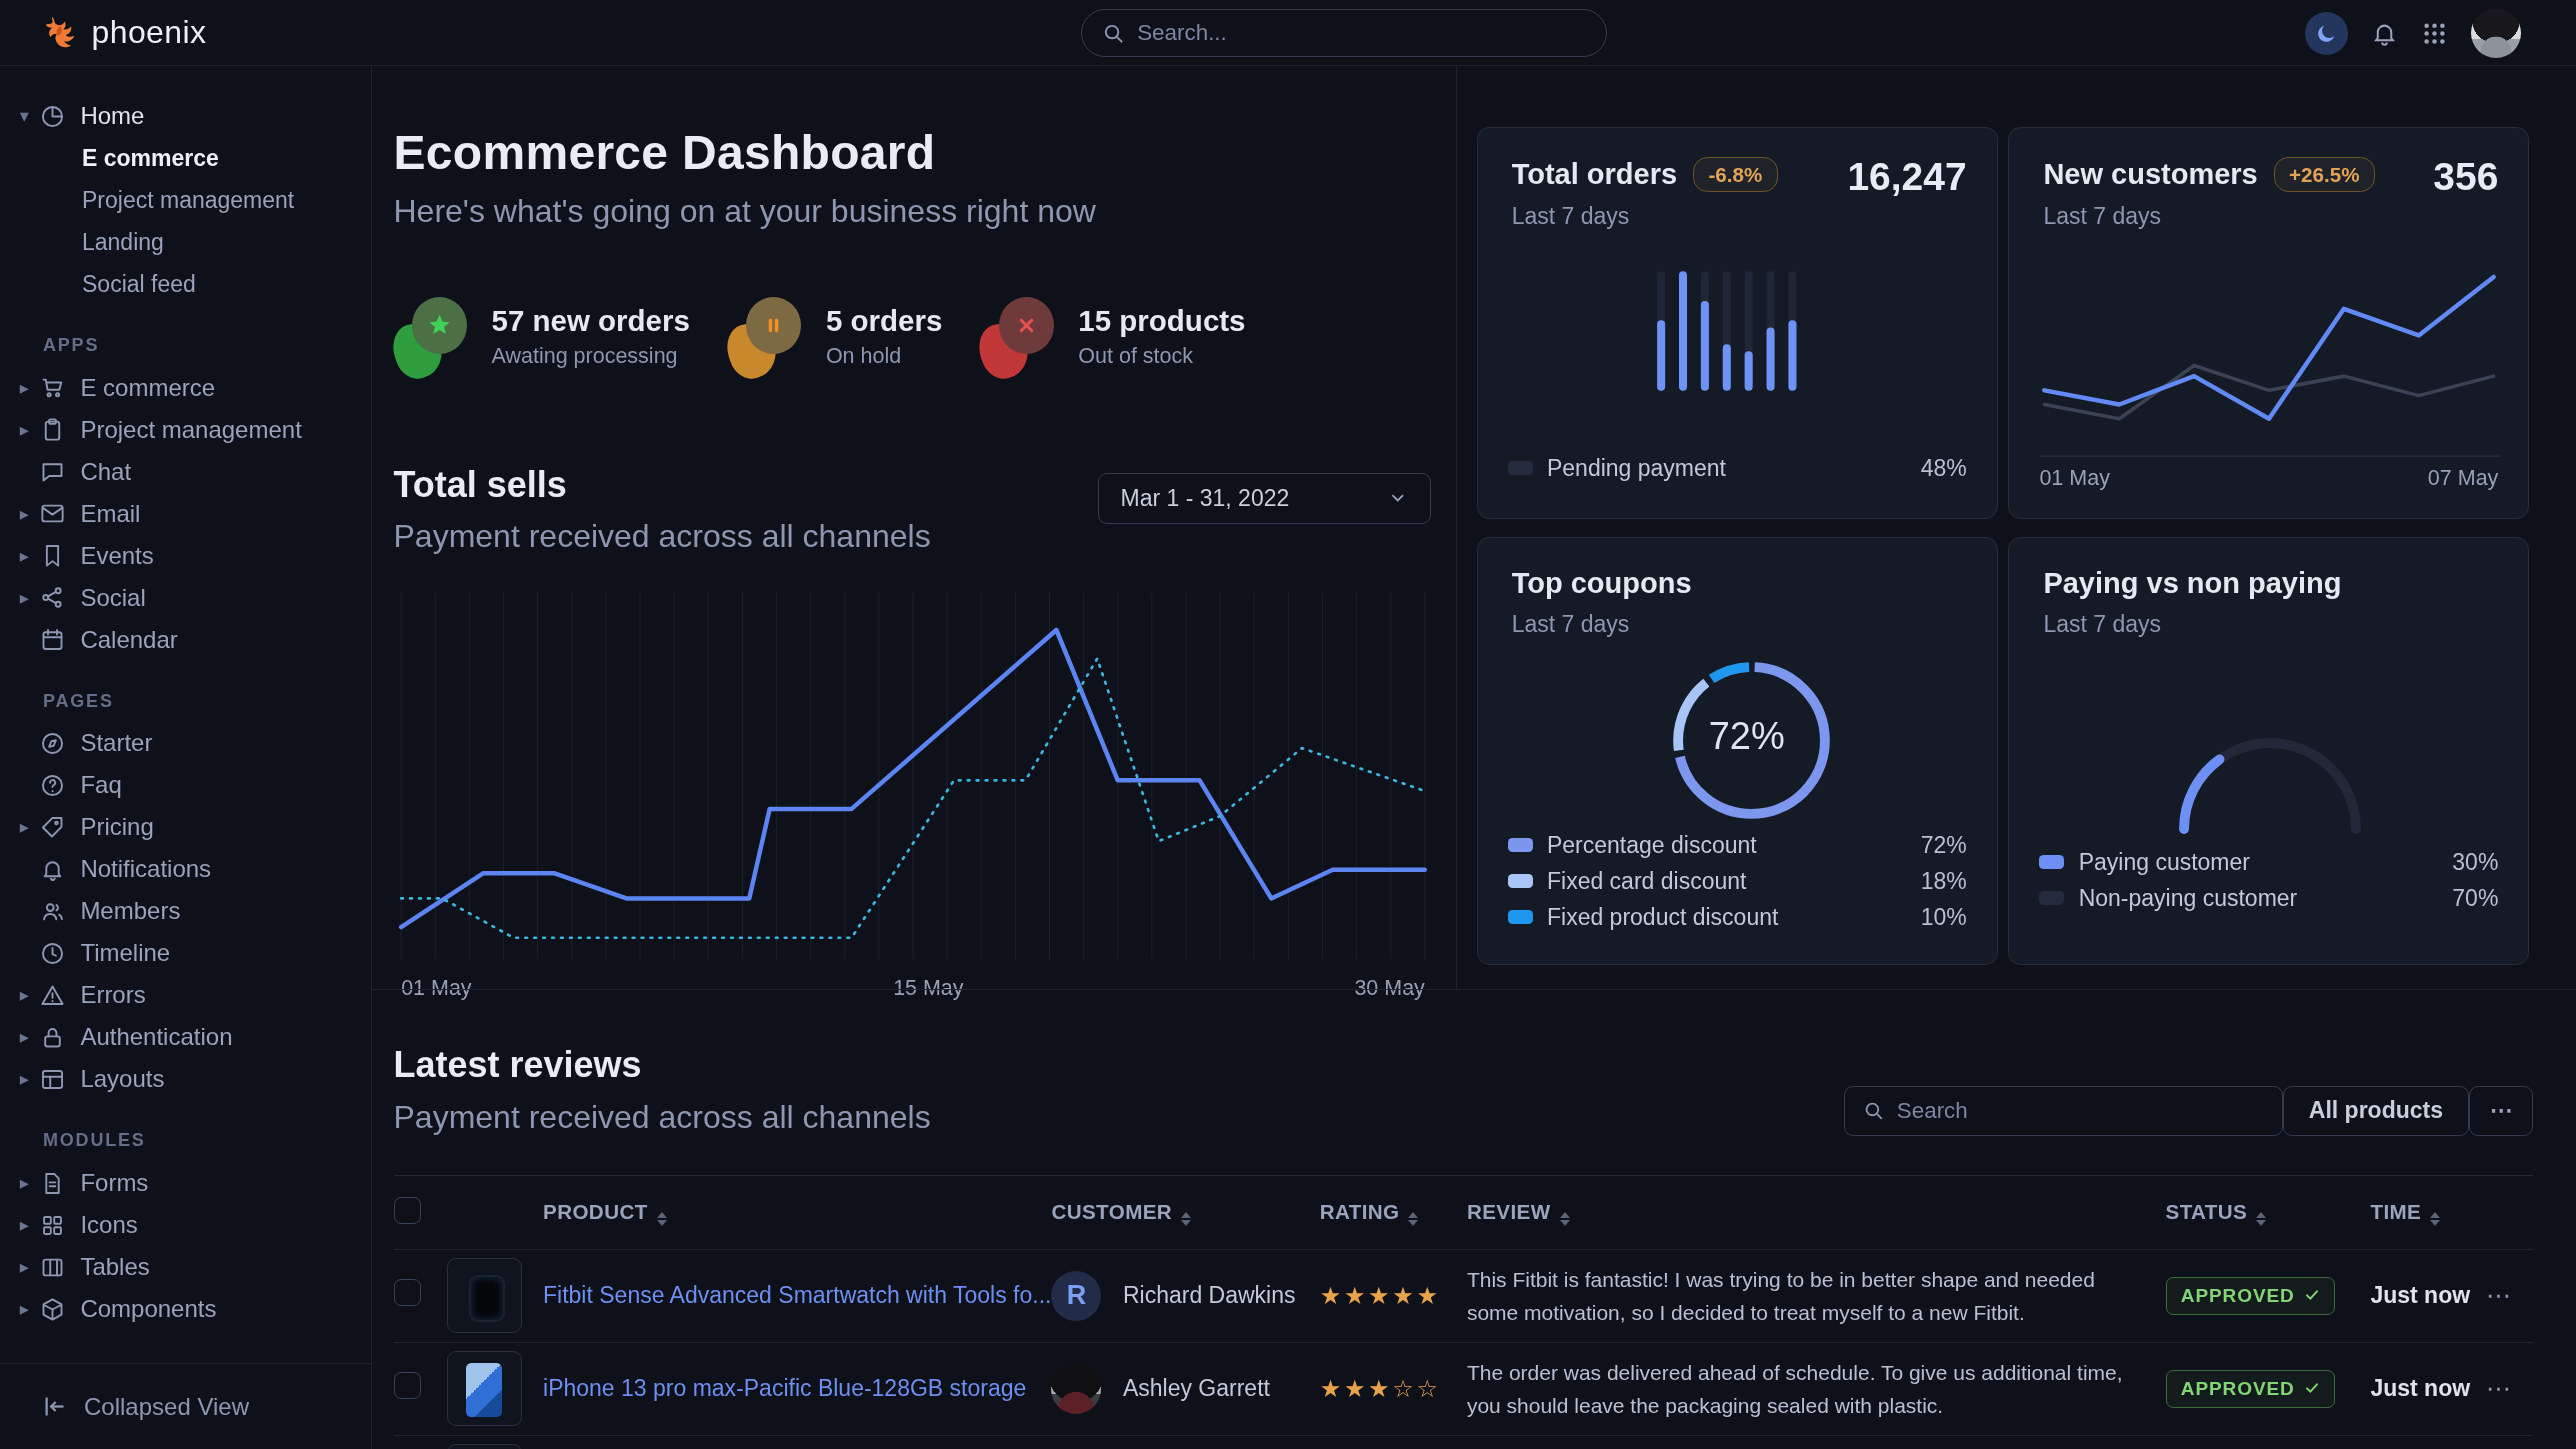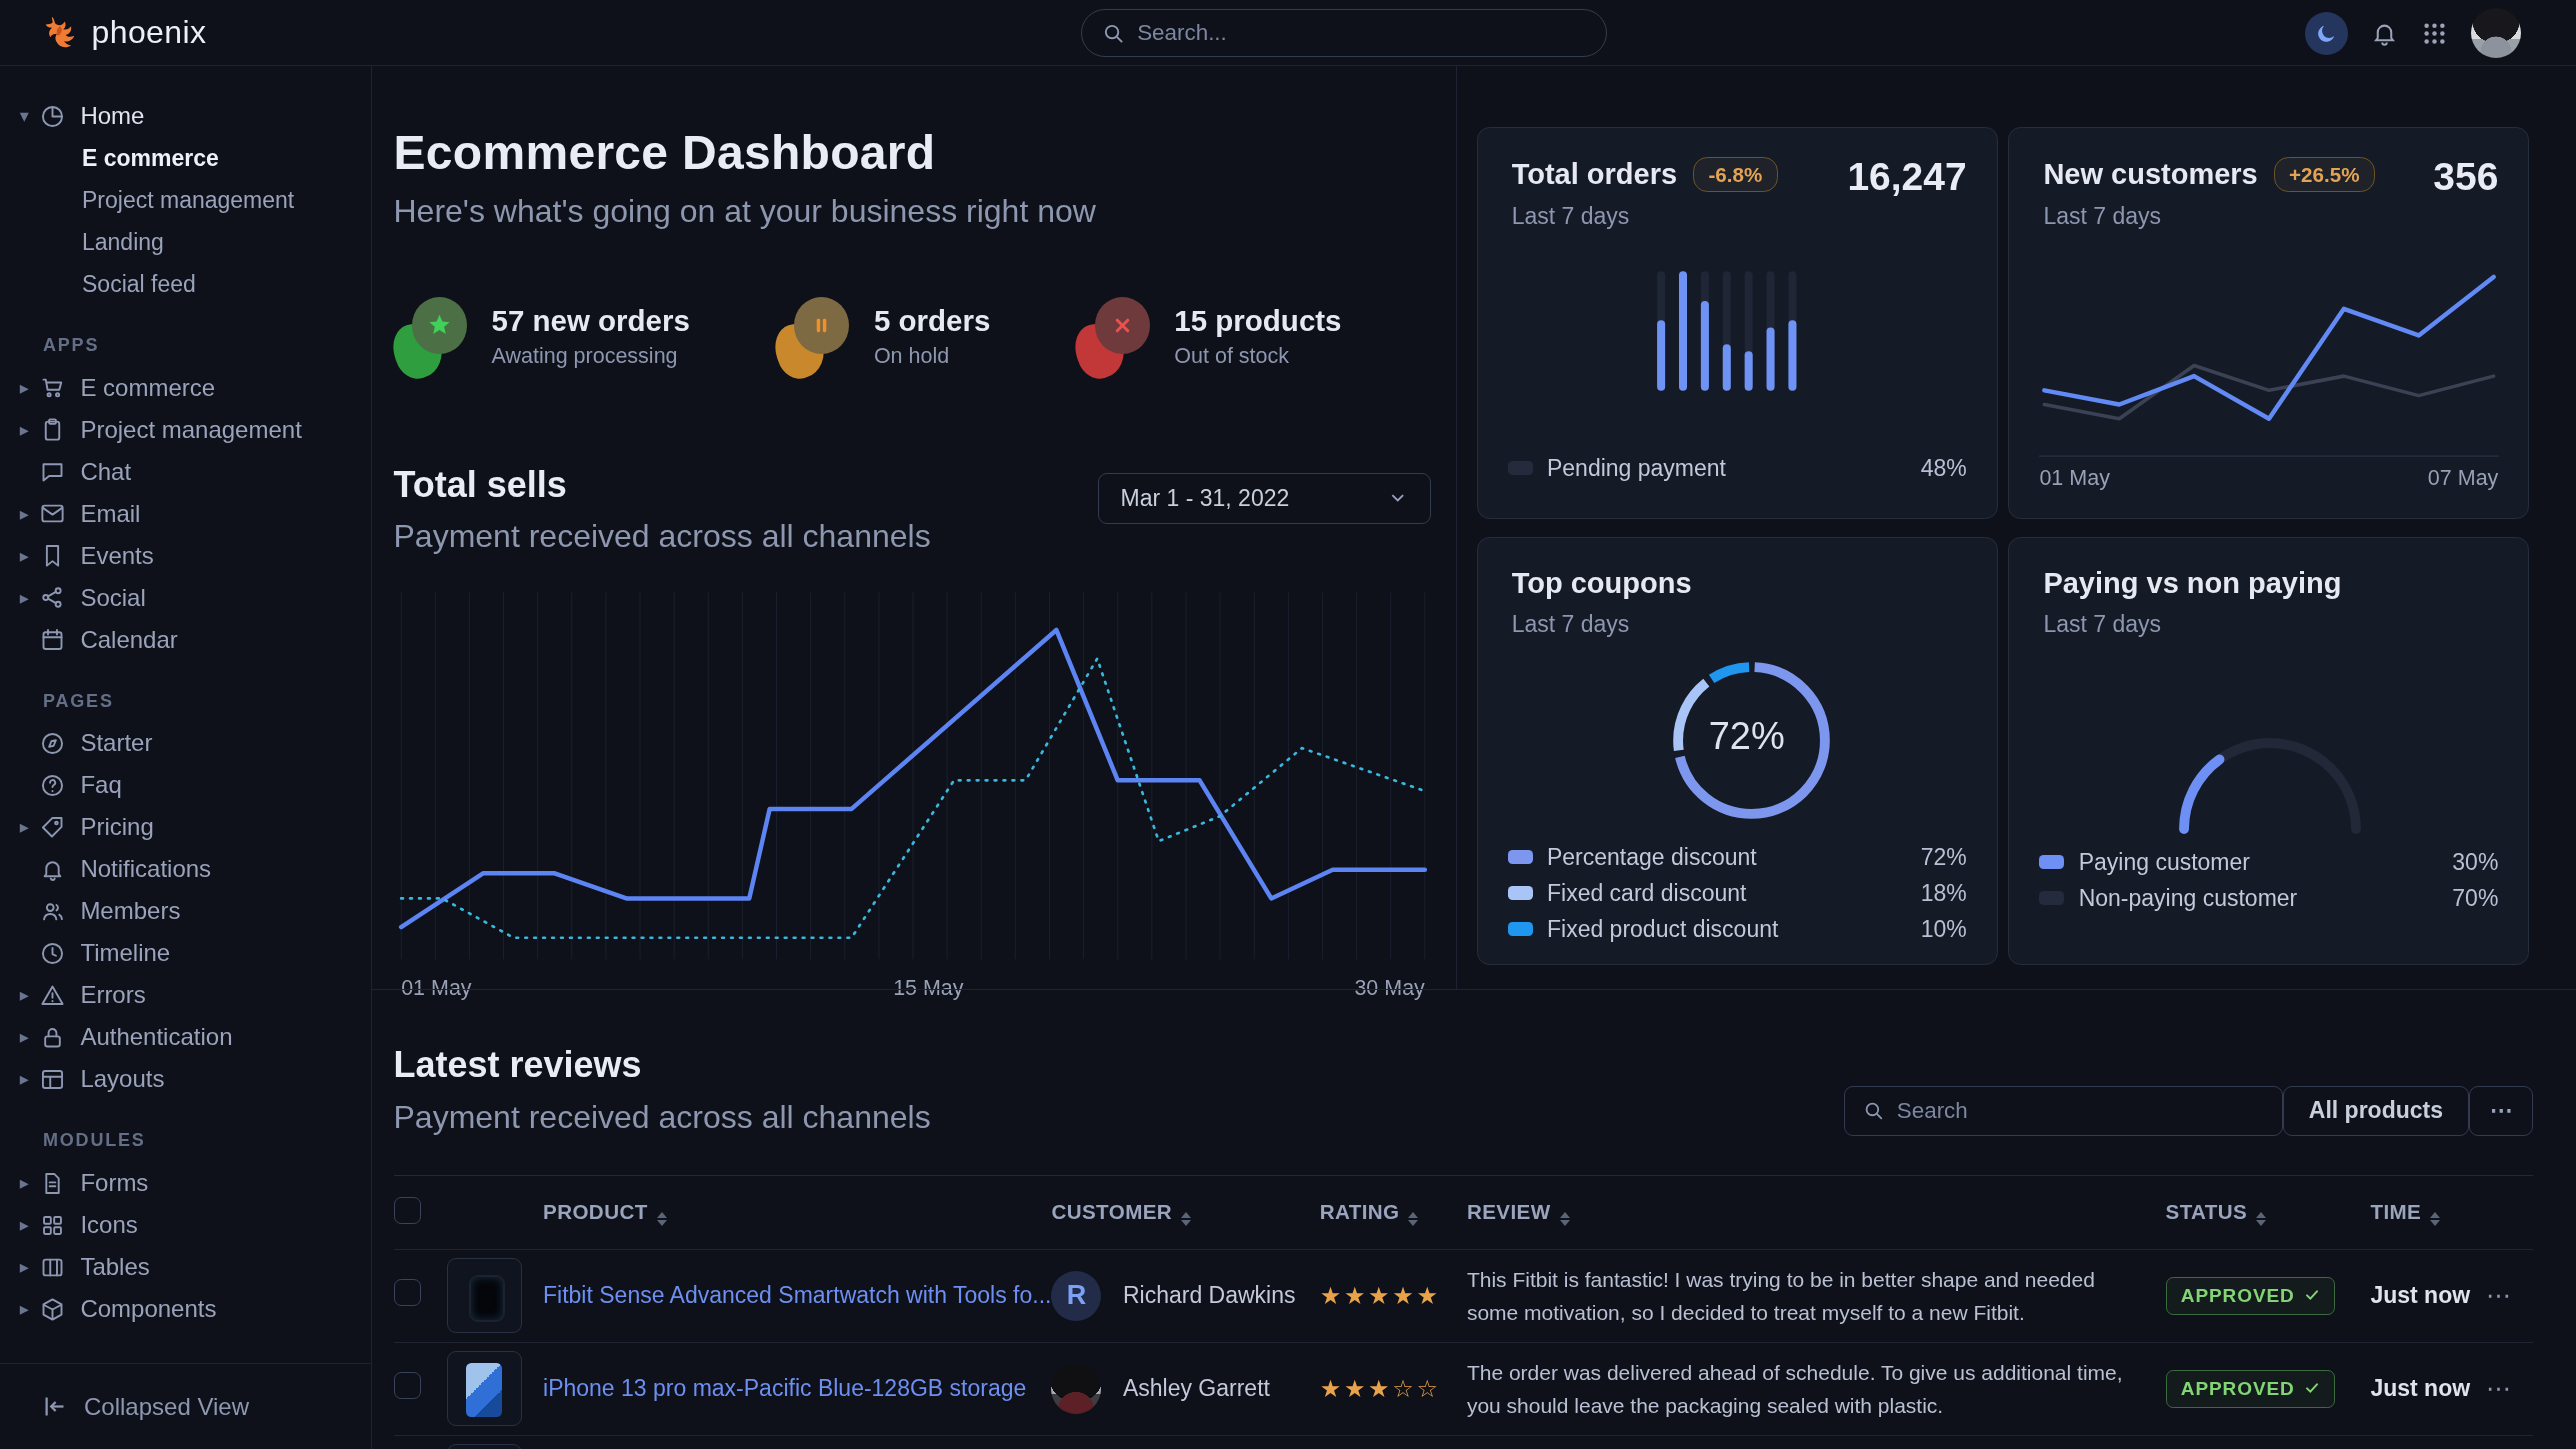--- a/index.html
+++ b/index.html
@@ -39,21 +39,21 @@
   .nav-item .lbl { white-space:nowrap; }
   .nav-item.active-parent { color:#dfe4f0; }
   .nav-sub { display:flex; align-items:center; height:42px; padding-left:82px; color:#9aa3bb; font-size:23px; cursor:pointer; }
   .nav-sub.active { color:#eef1f8; font-weight:bold; }
   .sec-label { font-size:18px; font-weight:bold; letter-spacing:1.8px; color:#646e86; padding:30px 0 10.7px 43px; }
   .side-footer { position:absolute; left:0; right:0; bottom:0; border-top:0.9px solid #1d2330; height:86px; display:flex; align-items:center; gap:16px; padding-left:41px; color:#8e97b0; font-size:24px; cursor:pointer; }
 
   
   h1 { font-size:48px; font-weight:bold; color:#e9ecf4; letter-spacing:0.3px; }
   .subtitle { font-size:32px; color:#8e97b0; margin-top:12.5px; }
-  .stats-row { display:flex; align-items:center; gap:86px; margin-top:66px; }
+  .stats-row { display:flex; align-items:center; gap:38px; margin-top:66px; }
   .stat { display:flex; align-items:center; gap:23px; }
   .blob-wrap { position:relative; width:75px; height:82px; flex:none; }
   .blob { position:absolute; left:0; bottom:0; width:48px; height:55px; border-radius:46% 60% 56% 44% / 52% 48% 58% 46%; transform:rotate(-18deg); }
   .blob-circle { position:absolute; right:1.8px; top:1.8px; width:55px; height:57px; border-radius:50%; display:flex; align-items:center; justify-content:center; font-weight:bold; }
   .stat-title { font-size:29.5px; font-weight:bold; color:#e6e9f2; }
   .stat-sub { font-size:21.5px; color:#8e97b0; margin-top:5.4px; }
 
   
   .section-head { display:flex; align-items:flex-start; justify-content:space-between; margin-top:86px; }
   h2 { font-size:36px; font-weight:bold; color:#e9ecf4; }
@@ -572,21 +572,21 @@
             <div class="card-title-row">
               <span class="card-title">Top coupons</span>
             </div>
             <div class="card-period">Last 7 days</div>
             <svg id="coupons-donut" width="179" height="179" viewBox="0 0 200 200" style="position:absolute;left:184px;top:113px">
                 <circle cx="100" cy="100" r="82" fill="none" stroke="#7e97ee" stroke-width="11" stroke-linecap="butt" stroke-dasharray="363.74616380324056 151.47503138548547" stroke-dashoffset="-3.606548366321082" transform="rotate(-90 100 100)"></circle>
                 <circle cx="100" cy="100" r="82" fill="none" stroke="#a9c4f6" stroke-width="11" stroke-linecap="butt" stroke-dasharray="85.52671840132852 429.6944767873975" stroke-dashoffset="-374.5658089022038" transform="rotate(-90 100 100)"></circle>
                 <circle cx="100" cy="100" r="82" fill="none" stroke="#2097ef" stroke-width="11" stroke-linecap="butt" stroke-dasharray="44.309022786230436 470.91217240249557" stroke-dashoffset="-467.30562403617455" transform="rotate(-90 100 100)"></circle>
               </svg>
             <div class="donut-center" style="left:231px;top:177px">72%</div>
-            <div class="legend" id="coupons-legend" style="bottom:17px">
+            <div class="legend" id="coupons-legend" style="bottom:29px">
                 <div class="legend-row">
                   <span class="sw" style="background: rgb(126, 151, 238);"></span>
                   <span>Percentage discount</span>
                   <span class="lv">72%</span>
                 </div>
                 <div class="legend-row">
                   <span class="sw" style="background: rgb(169, 196, 246);"></span>
                   <span>Fixed card discount</span>
                   <span class="lv">18%</span>
                 </div>

